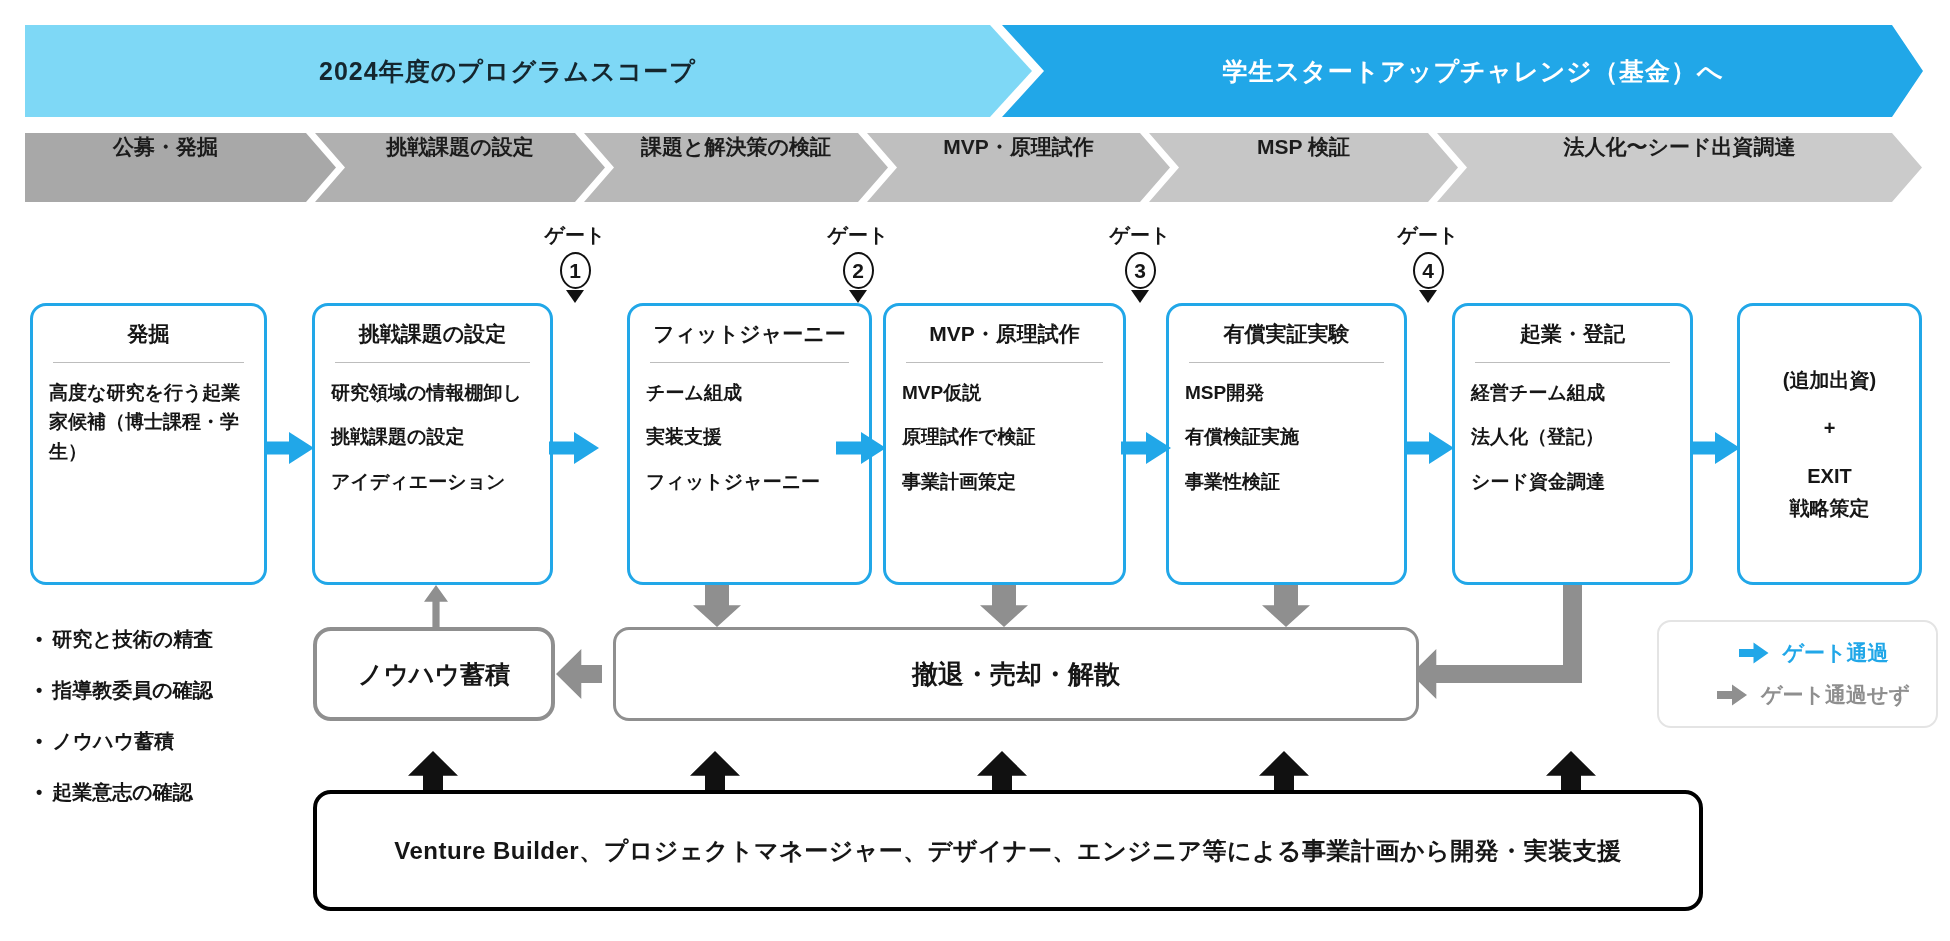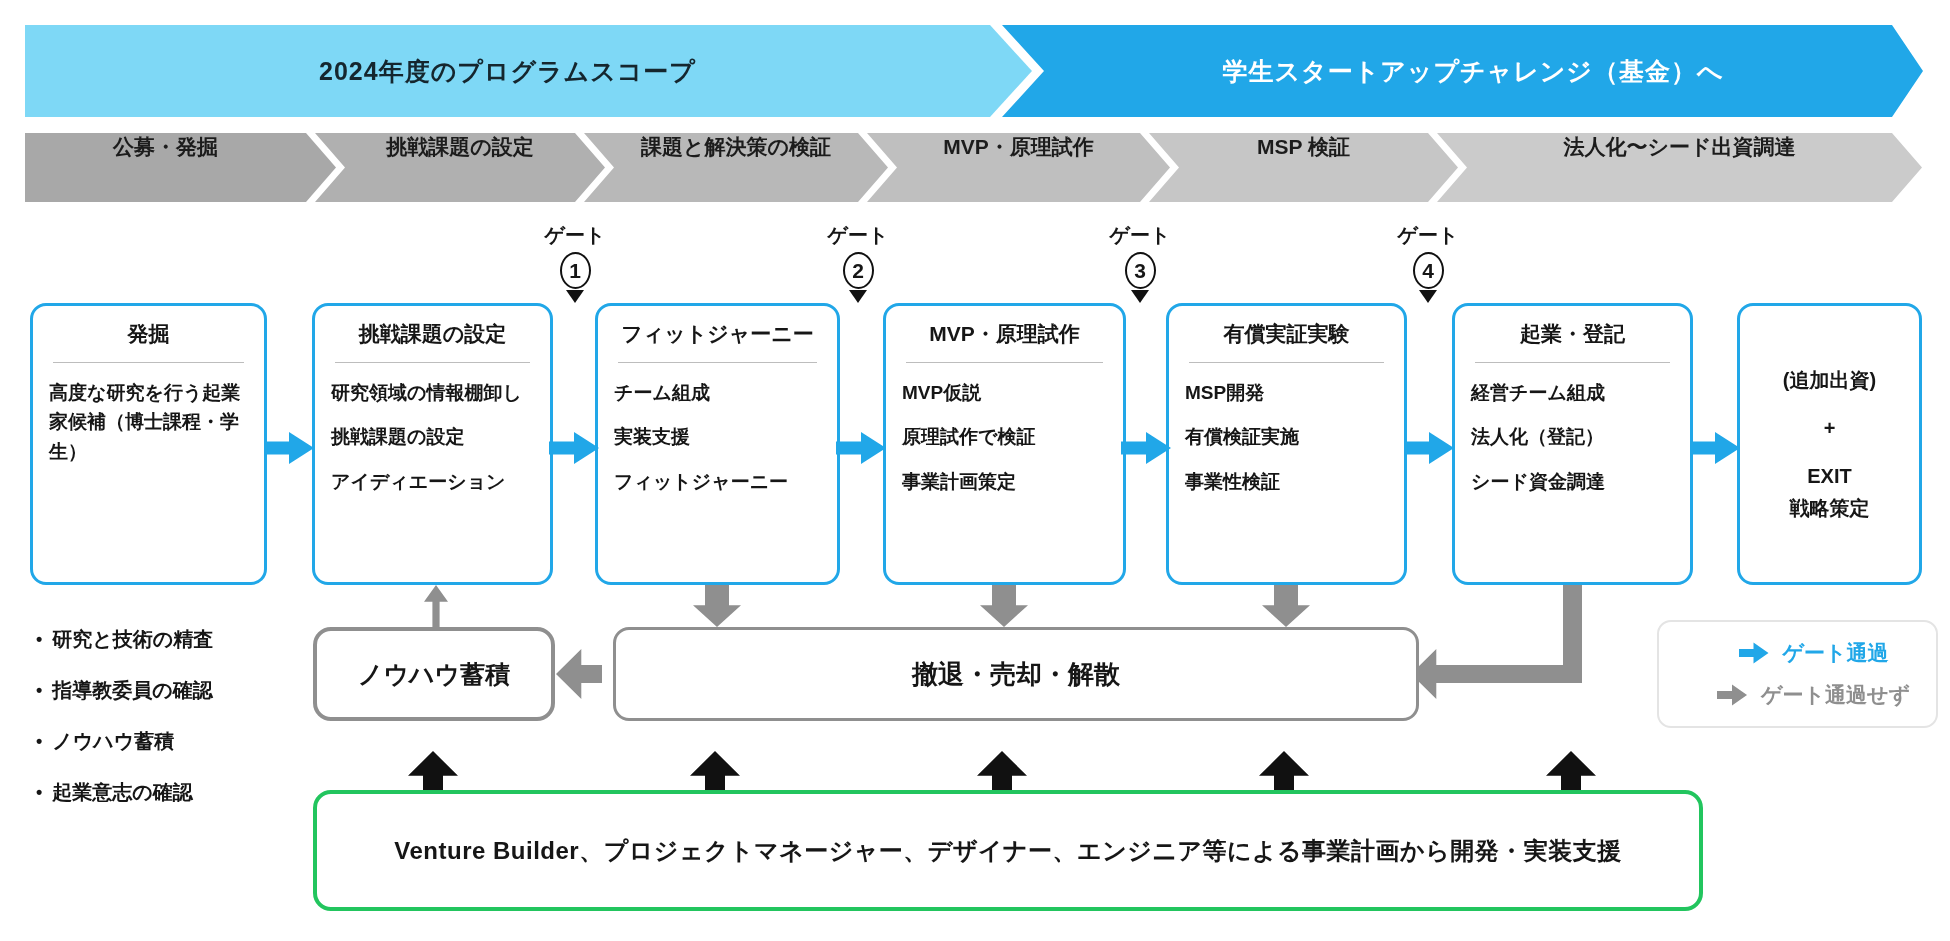--- a/index.html
+++ b/index.html
@@ -39,21 +39,21 @@
   .gate{position:absolute;top:222px;width:90px;text-align:center;}
   .gate-label{font-size:20px;font-weight:700;}
   .gate-circle{width:31px;height:37px;border:2.5px solid #111;border-radius:50%;
                margin:3px auto 1px auto;font-size:21px;font-weight:700;line-height:33px;}
   .gate-ptr{width:0;height:0;border-left:9px solid transparent;border-right:9px solid transparent;
             border-top:13px solid #111;margin:1px auto 0 auto;}
   .g1{left:530px;} .g2{left:813px;} .g3{left:1095px;} .g4{left:1383px;}
 
   
   .sbox{position:absolute;top:303px;height:282px;background:#fff;border:3.5px solid var(--blue);border-radius:16px;}
-  .b1{left:30px;width:237px;} .b2{left:312px;width:241px;} .b3{left:595px;width:245px;}
+  .b1{left:30px;width:237px;} .b2{left:312px;width:241px;} .b3{left:627px;width:245px;}
   .b4{left:883px;width:243px;} .b5{left:1166px;width:241px;} .b6{left:1452px;width:241px;}
   .b7{left:1737px;width:185px;display:flex;flex-direction:column;align-items:center;justify-content:center;}
   .sbox-title{margin-top:14px;text-align:center;font-size:21px;font-weight:700;}
   .sbox-divider{border-top:1.5px solid #bdbdbd;margin:14px 20px 4px 20px;}
   .sbox-items{padding:0 16px;}
   .sbox-items p{margin:15px 0;font-size:19px;font-weight:700;line-height:1.55;}
   .b7 p{font-size:20px;font-weight:700;text-align:center;line-height:1.6;}
   .b7 .gap{margin-bottom:16px;}
 
   
@@ -96,21 +96,21 @@
   .legend-arrow{width:30px;height:23px;
     clip-path:polygon(0 33%,50% 33%,50% 4%,100% 50%,50% 96%,50% 67%,0 67%);}
   .legend-pass .legend-arrow{background:var(--blue);} .legend-pass{color:var(--blue);}
   .legend-fail .legend-arrow{background:var(--gray);} .legend-fail{color:var(--gray);}
 
   
   .up-black{position:absolute;top:751px;width:50px;height:40px;background:#111;
     clip-path:polygon(50% 0,100% 62%,70% 62%,70% 100%,30% 100%,30% 62%,0 62%);}
   .u1{left:408px;} .u2{left:690px;} .u3{left:977px;} .u4{left:1259px;} .u5{left:1546px;}
   .support{position:absolute;left:313px;top:790px;width:1390px;height:121px;background:#fff;
-    border:4px solid #22c55e;border-radius:18px;display:flex;align-items:center;justify-content:center;
+    border:4px solid #000000;border-radius:18px;display:flex;align-items:center;justify-content:center;
     font-size:24px;font-weight:700;letter-spacing:.5px;}
 </style>
 </head>
 <body>
 
 <div class="stage">
 
   <div class="banner banner-scope">
     <span>2024年度のプログラムスコープ</span>
   </div>

